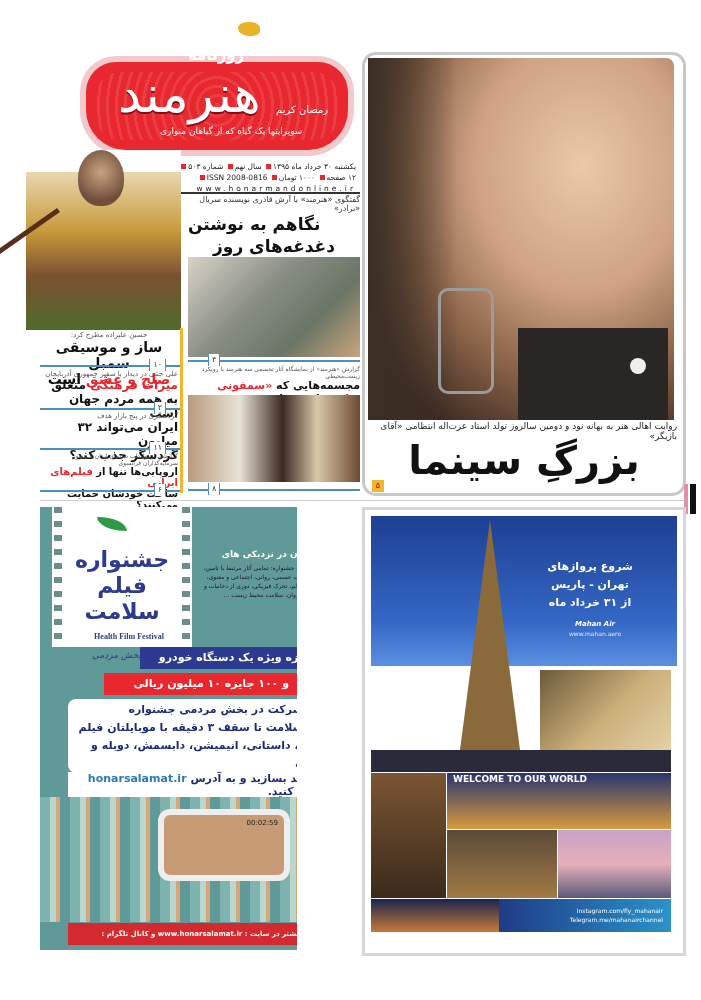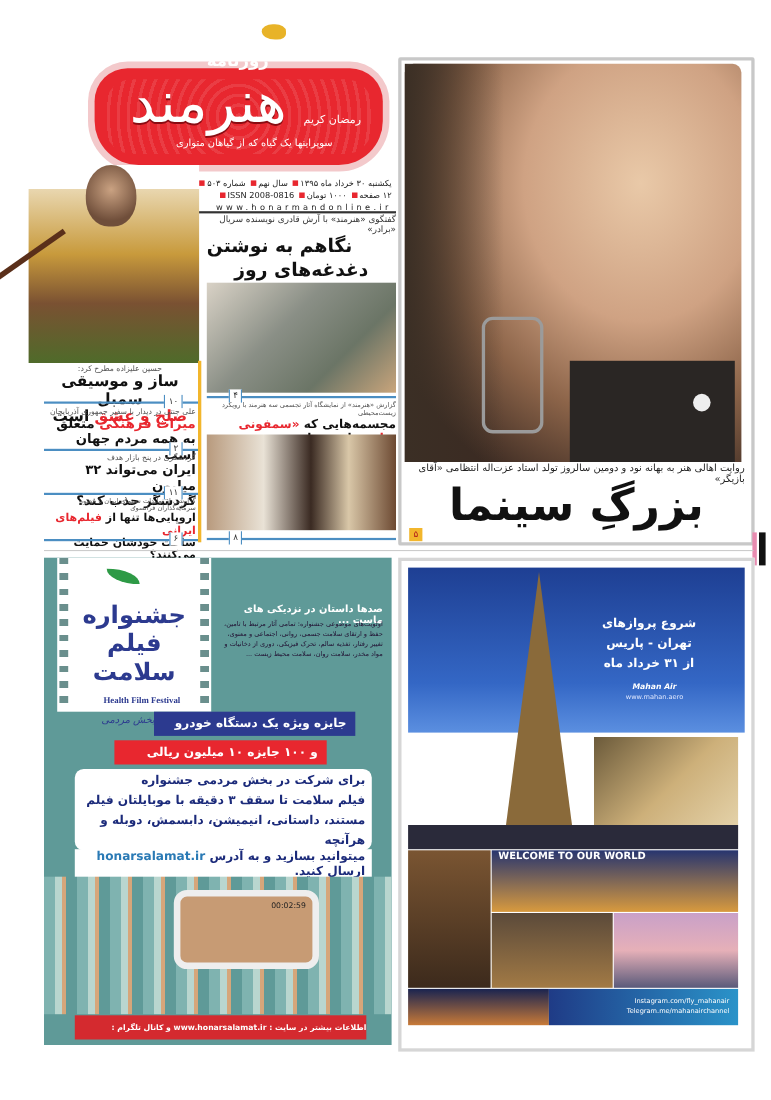--- a/index.html
+++ b/index.html
@@ -27,32 +27,32 @@
   .rule{position:absolute;height:2px;background:#4b8ec2;}
   .rule .num{position:absolute;right:14px;top:-6px;background:#fff;padding:0 3px;font-size:8px;color:#333;border:1px solid #4b8ec2;border-top:none;border-bottom:none;line-height:12px;}
   .kicker{font-size:7px;color:#555;}
   .hl{font-weight:bold;color:#111;}
   .red{color:#e8272f;}
   .vbar{position:absolute;left:180px;top:328px;width:3px;height:165px;background:#f2b62c;}
   
   #centerhead{left:188px;top:195px;width:172px;}
   .photo{position:absolute;background:#888;overflow:hidden;}
   
-  #cover{left:362px;top:52px;width:318px;height:438px;border:3px solid #c8c8c8;border-radius:2px;background:#fff;}
+  #cover{left:362px;top:52px;width:318px;height:438px;border:3px solid #c8c8c8;border-radius:14px;background:#fff;}
   #cover .img{position:absolute;left:3px;top:3px;width:306px;height:362px;border-radius:8px 8px 0 0;
     background:radial-gradient(ellipse at 70% 30%,#e9c9a8 0,#cfa283 35%,#8c6449 60%,#3b2a22 85%);}
   #cover .img .dark{position:absolute;left:0;top:0;width:90px;height:100%;background:linear-gradient(90deg,#3b2f25,rgba(59,47,37,0));}
   #cover .img .shirt{position:absolute;left:150px;top:270px;width:150px;height:92px;background:#2a2624;}
   #cover .img .glasses{position:absolute;left:70px;top:230px;width:50px;height:100px;border:3px solid #9b9b9b;border-radius:10px;}
   #cover .img .button{position:absolute;left:262px;top:300px;width:16px;height:16px;border-radius:50%;background:#eee;}
   .sectionmark{position:absolute;left:372px;top:480px;width:12px;height:12px;background:#f2b62c;font-size:8px;text-align:center;line-height:12px;color:#b01b1b;}
   .sidemark{position:absolute;left:684px;top:484px;width:4px;height:30px;background:#e88bb0;}
   .sidemark2{position:absolute;left:690px;top:484px;width:6px;height:30px;background:#111;}
   
-  #ad-health{left:40px;top:507px;width:316px;height:443px;background:#5f9a98;overflow:hidden;}
+  #ad-health{left:40px;top:507px;width:257px;height:443px;background:#5f9a98;overflow:hidden;}
   .filmstrip{position:absolute;left:12px;top:0;width:140px;height:140px;background:#fff;}
   .filmstrip .holes{position:absolute;top:0;bottom:0;width:8px;background:repeating-linear-gradient(180deg,#6a8f8d 0 6px,transparent 6px 14px);}
   #ad-mahan{left:362px;top:507px;width:318px;height:443px;border:3px solid #d6d6d6;background:#fff;}
   #ad-mahan .sky{position:absolute;left:6px;top:6px;width:306px;height:150px;background:linear-gradient(180deg,#1e3f93,#3467c5 70%,#5b8fe0);}
   .tower{position:absolute;left:95px;top:10px;width:0;height:0;border-left:30px solid transparent;border-right:30px solid transparent;border-bottom:230px solid #8a6a3a;}
 </style>
 </head>
 <body>
 
 <div id="masthead" class="abs">

